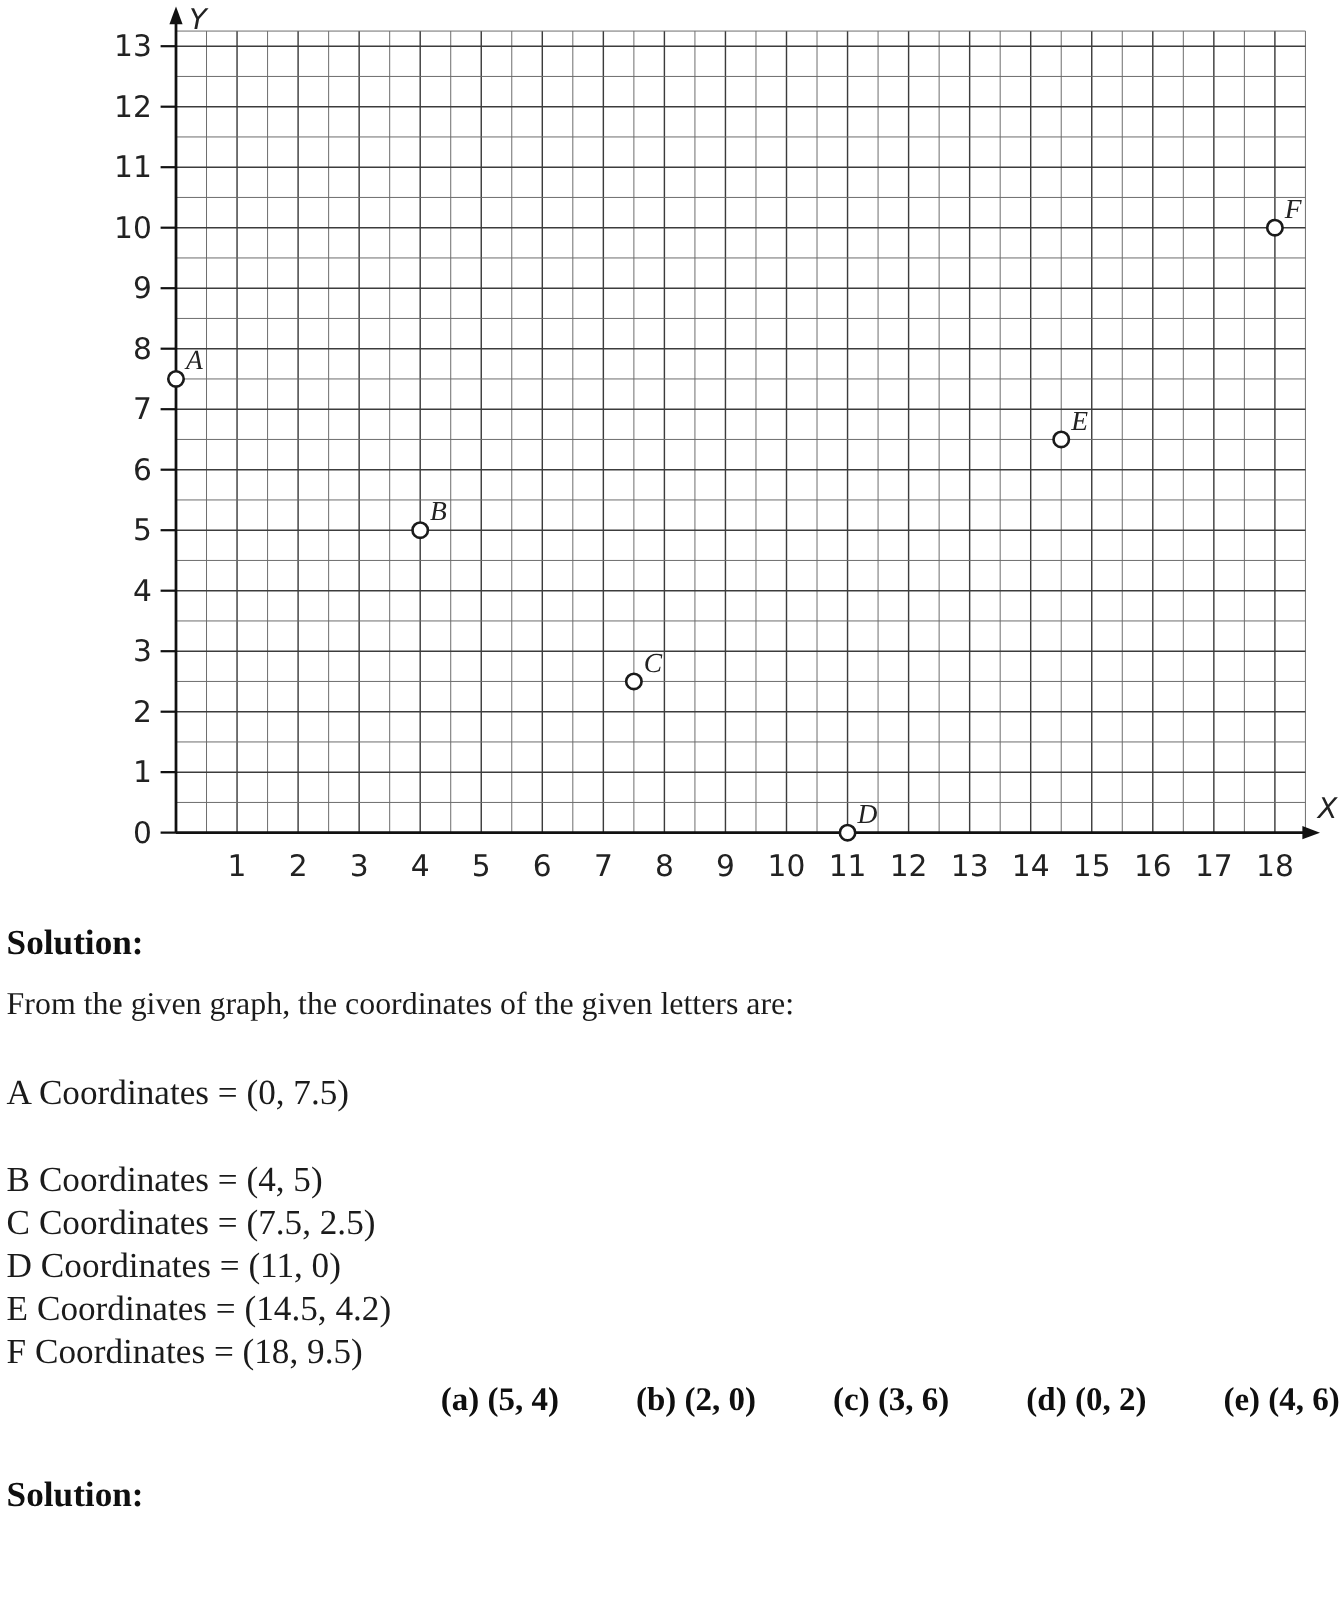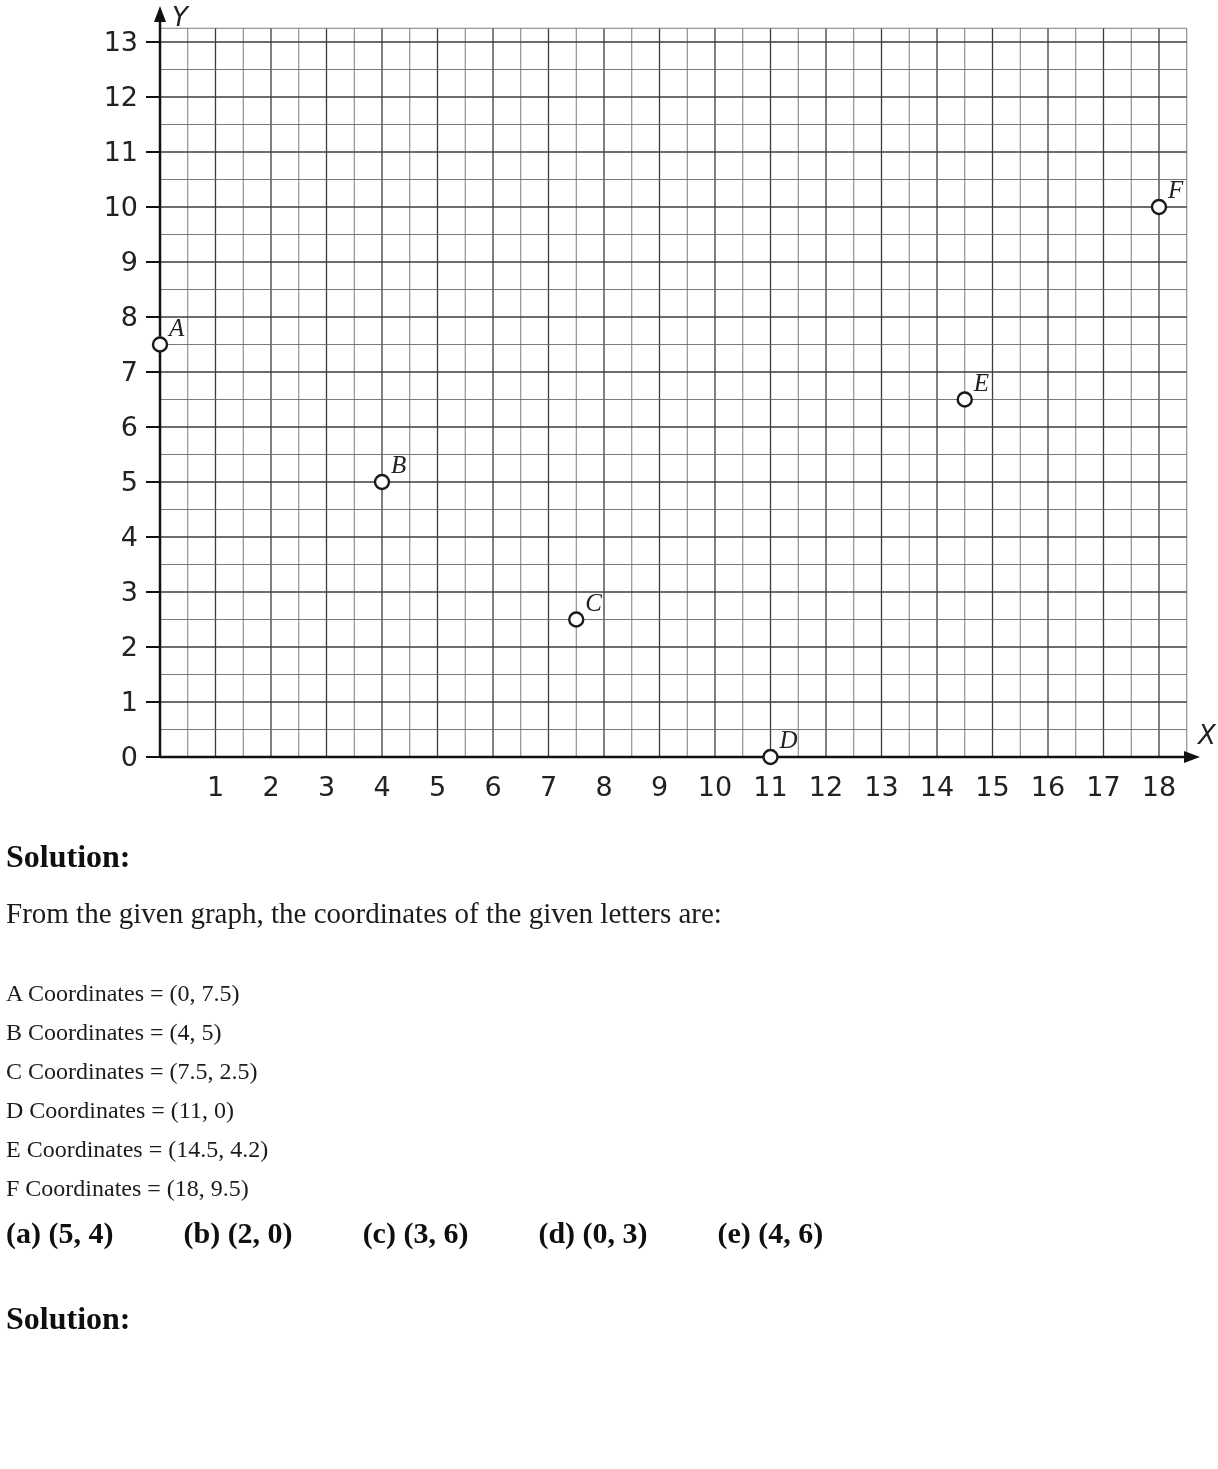--- a/index.html
+++ b/index.html
@@ -2,25 +2,25 @@
 <html><head>
 <meta charset="utf-8">
 <style>
   html,body{margin:0;padding:0;background:#ffffff;}
   body{width:1218px;min-height:1469px;font-family:"Liberation Serif",serif;color:#1b1b1b;}
   .graph-wrap{width:1218px;height:812px;background:#fff;}
   .graph-wrap svg{display:block;}
   .doc{padding:0 0 0 6px;}
   .sol-heading{font-weight:bold;font-size:32px;color:#0f0f0f;margin:26px 0 0 0;}
   .intro{font-size:29px;margin:22px 0 0 0;}
-  .coord{font-size:24px;margin:0;line-height:39px;}
+  .coord{font-size:32px;margin:0;line-height:39px;}
   .coord-first{margin-top:44px;}
-  .coord-group{}
+  .coord-group{margin-top:40px;}
   .q-heading{font-weight:bold;font-size:30px;color:#0f0f0f;margin:44px 0 0 0;}
-  .options{display:flex;gap:70px;font-weight:bold;font-size:30px;color:#0f0f0f;margin:8px 0 0 0;}
+  .options{display:flex;gap:70px;font-weight:bold;font-size:30px;color:#0f0f0f;margin:8px 0 0 0;justify-content:flex-end;}
   .sol2{font-weight:bold;font-size:32px;color:#0f0f0f;margin:50px 0 0 0;}
 </style>
 </head>
 <body>
 
 <div class="graph-wrap">
   <svg id="graph-svg" width="1218" height="812" viewBox="0 0 1218 812">
       <line x1="160" y1="28.25" x2="160" y2="757" stroke="#3c3c3c" stroke-width="1.3"></line>
       <line x1="187.75" y1="28.25" x2="187.75" y2="757" stroke="#6b6b6b" stroke-width="0.9"></line>
       <line x1="215.5" y1="28.25" x2="215.5" y2="757" stroke="#3c3c3c" stroke-width="1.3"></line>
@@ -168,19 +168,19 @@
     <p class="coord">D Coordinates = (11, 0)</p>
     <p class="coord">E Coordinates = (14.5, 4.2)</p>
     <p class="coord">F Coordinates = (18, 9.5)</p>
   </div>
 
 
   <div class="options">
     <span>(a) (5, 4)</span>
     <span>(b) (2, 0)</span>
     <span>(c) (3, 6)</span>
-    <span>(d) (0, 3)</span>
+    <span>(d) (0, 2)</span>
     <span>(e) (4, 6)</span>
   </div>
 
   <div class="sol2">Solution:</div>
 
 </div>
 
 </body></html>

